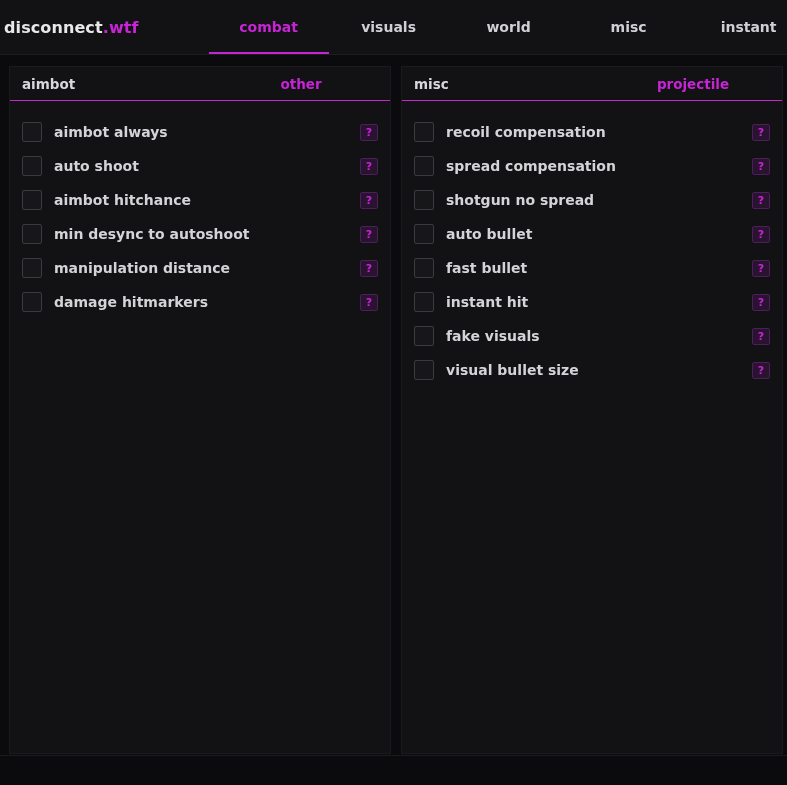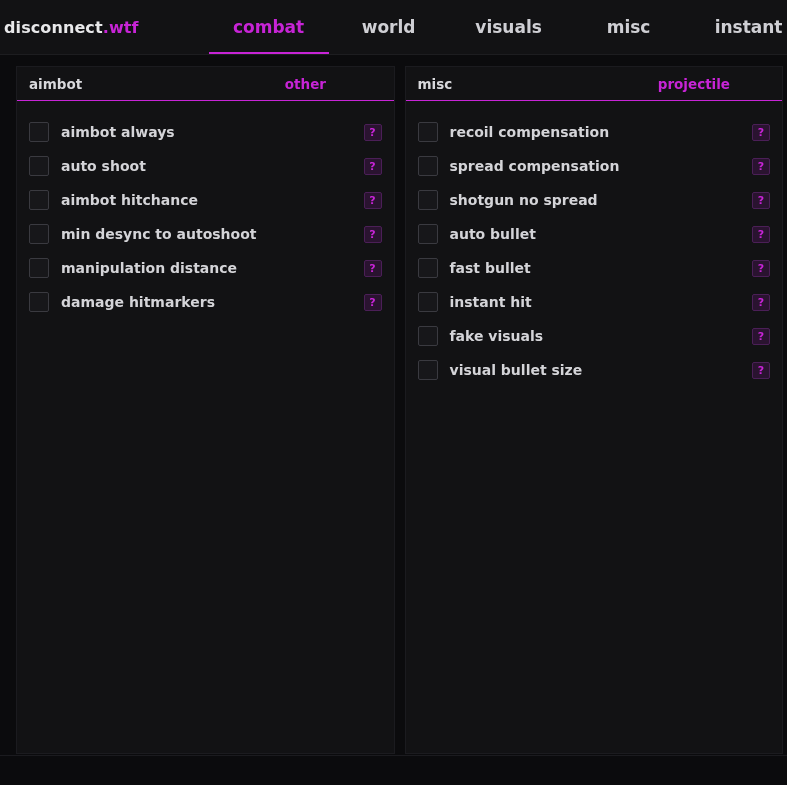--- a/index.html
+++ b/index.html
@@ -41,21 +41,21 @@
     height: 100%;
     margin-left: 70px;
     flex: 1;
   }
   .navtab {
     position: relative;
     height: 100%;
     display: flex;
     align-items: center;
     justify-content: center;
-    font-size: 17px;
+    font-size: 14px;
     font-weight: bold;
     color: #cfcfd4;
     width: 120px;
     cursor: pointer;
     user-select: none;
   }
   .navtab.active { color: #c724d6; }
   .navtab.active::after {
     content: "";
     position: absolute;
@@ -66,21 +66,21 @@
 
   
   .panels {
     position: absolute;
     top: 56px;
     left: 0;
     right: 0;
     bottom: 0;
     display: flex;
     gap: 10px;
-    padding: 10px 4px 0 16px;
+    padding: 10px 4px 0 9px;
     background: #0b0b0d;
   }
   .panel {
     flex: 1;
     background: #121214;
     border: 1px solid #1b1b1f;
     display: flex;
     flex-direction: column;
     height: 688px;
   }
@@ -163,24 +163,24 @@
 
   <div class="topbar">
     <div class="brand">
       <span>disconnect</span><span class="suffix">.wtf</span>
     </div>
     <div class="navtabs">
       <div class="navtab active">
         <span>combat</span>
       </div>
       <div class="navtab">
+        <span>visuals</span>
+      </div>
+      <div class="navtab">
         <span>world</span>
-      </div>
-      <div class="navtab">
-        <span>visuals</span>
       </div>
       <div class="navtab">
         <span>misc</span>
       </div>
       <div class="navtab">
         <span>instant</span>
       </div>
     </div>
   </div>
 

